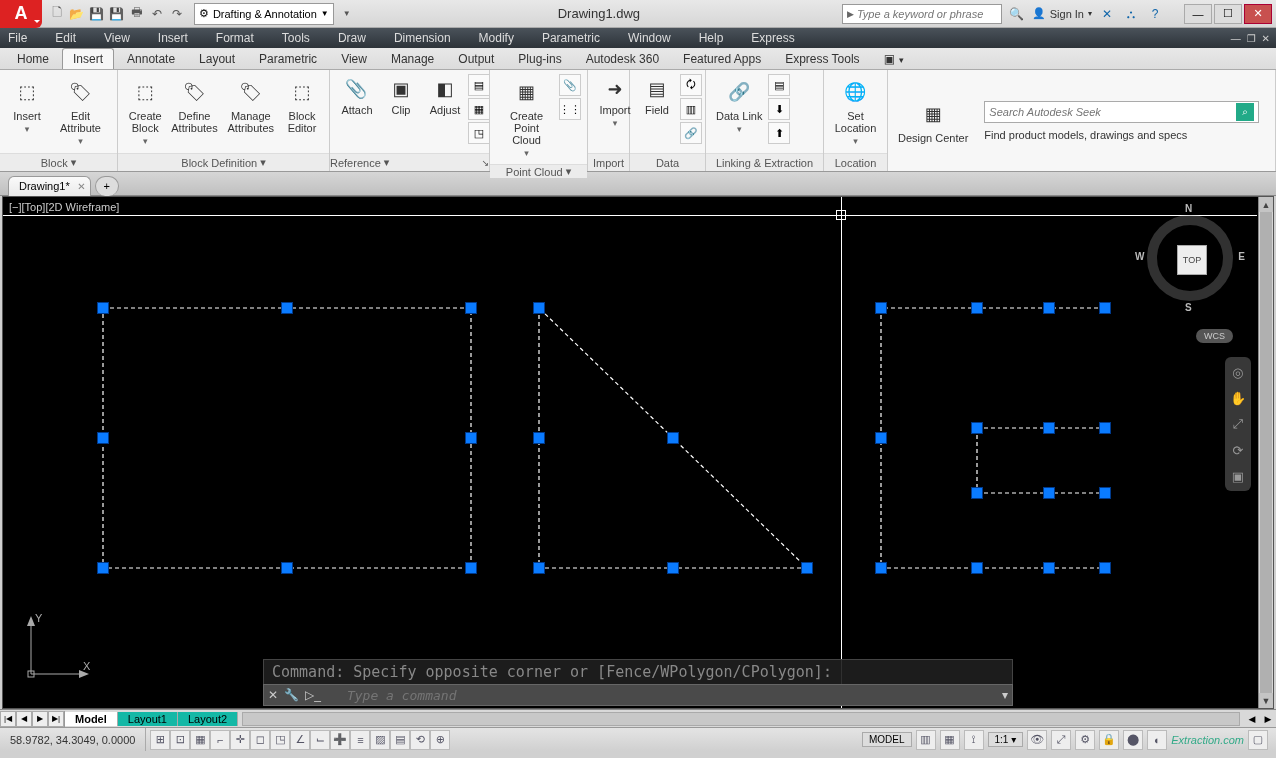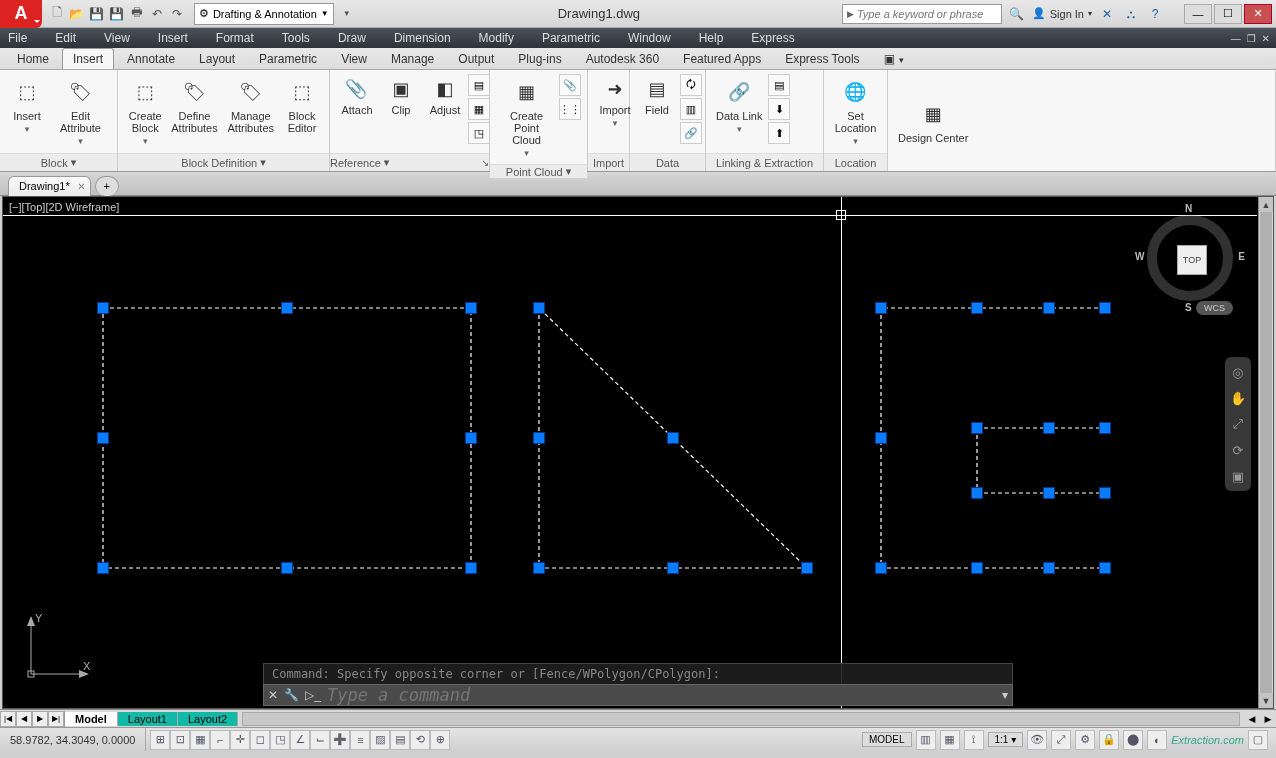--- a/index.html
+++ b/index.html
@@ -54,28 +54,28 @@
 .scroll-v .arrow { height:15px; display:flex; align-items:center; justify-content:center; background:#c4c4c4; font-size:9px; color:#444; }
 .scroll-v .thumb { position:absolute; left:1px; right:1px; top:15px; bottom:15px; background:#b0b0b0; }
 .scroll-v .arrow.bot { position:absolute; bottom:0; left:0; right:0; }
 .grip { width:12px; height:12px; background:#0a7bff; border:1px solid #003a8c; position:absolute; }
 .dashed { stroke:#fff; stroke-width:1.2; stroke-dasharray:4 3; fill:none; }
 .ucs { position:absolute; left:18px; bottom:22px; color:#aaa; font-size:11px; }
 .viewcube { position:absolute; right:28px; top:6px; width:110px; height:110px; }
 .viewcube .ring { position:absolute; inset:12px; border:10px solid rgba(140,140,140,0.35); border-radius:50%; }
 .viewcube .cube { position:absolute; left:42px; top:42px; width:30px; height:30px; background:#eee; color:#444; font-size:9px; display:flex; align-items:center; justify-content:center; border:1px solid #aaa; }
 .viewcube .lbl { position:absolute; color:#bbb; font-size:10px; font-weight:bold; }
-.wcs-pill { position:absolute; right:40px; top:104px; background:#555; color:#ccc; font-size:9px; padding:2px 8px; border-radius:8px; }
+.wcs-pill { position:absolute; right:40px; top:132px; background:#555; color:#ccc; font-size:9px; padding:2px 8px; border-radius:8px; }
 .navbar { position:absolute; right:22px; top:160px; width:26px; background:rgba(80,80,80,0.7); border-radius:6px; padding:6px 2px; display:flex; flex-direction:column; gap:8px; align-items:center; }
 .navbar div { width:18px; height:18px; color:#999; font-size:13px; display:flex; align-items:center; justify-content:center; }
 .cmd-area { position:absolute; left:260px; right:260px; bottom:2px; }
-.cmd-hist { background:rgba(30,30,30,0.92); color:#888; font-family:Consolas,monospace; font-size:12px; padding:3px 8px; border:1px solid #444; border-bottom:none; }
+.cmd-hist { background:rgba(30,30,30,0.92); color:#888; font-family:Consolas,monospace; font-size:15px; padding:3px 8px; border:1px solid #444; border-bottom:none; }
 .cmd-line { background:#4a4a4a; border:1px solid #666; display:flex; align-items:center; height:22px; padding:0 4px; gap:6px; }
 .cmd-line .cx { color:#ccc; font-size:12px; }
-.cmd-line input { flex:1; background:transparent; border:none; outline:none; color:#999; font-family:Consolas,monospace; font-style:italic; font-size:17px; }
+.cmd-line input { flex:1; background:transparent; border:none; outline:none; color:#999; font-family:Consolas,monospace; font-style:italic; font-size:13px;margin-left:20px; }
 .layout-tabs { height:18px; background:#d9d9d9; display:flex; align-items:center; border-top:1px solid #888; }
 .lt-nav { display:flex; border-right:1px solid #999; }
 .lt-nav div { width:16px; height:16px; border:1px solid #aaa; background:#eee; font-size:8px; display:flex; align-items:center; justify-content:center; }
 .lt-tab { padding:1px 10px; font-size:11px; border-right:1px solid #aaa; background:#14b8a6; }
 .lt-tab.active { background:#fff; font-weight:bold; }
 .lt-fill { flex:1; background:#c8c8c8; height:14px; margin:2px 4px; border:1px solid #aaa; }
 .statusbar { height:24px; background:linear-gradient(#e4e4e4,#d0d0d0); border-top:1px solid #999; display:flex; align-items:center; font-size:11px; }
 .sb-coord { padding:0 10px; color:#333; border-right:1px solid #aaa; height:100%; display:flex; align-items:center;text-align:right; }
 .sb-btns { display:flex; gap:0; margin-left:4px; }
 .sb-btn { width:20px; height:20px; border:1px solid #bbb; background:#eee; display:flex; align-items:center; justify-content:center; font-size:11px; color:#556; }
@@ -294,20 +294,27 @@
     <div class="rpanel-title">
         <span>Location</span>
       </div>
   </div>
   <div class="rpanel" style="flex:1;">
     <div class="rpanel-body" style="align-items:center;">
       <div class="rbtn" style="min-width:70px;">
           <div class="ic lg">▦</div>
           <span>Design Center</span>
         </div>
+      <div class="seek">
+        <div class="seek-in">
+          <input placeholder="Search Autodesk Seek" style="">
+          <div class="s-ic">⌕</div>
+        </div>
+        <div style="font-size:11px;color:#333;">Find product models, drawings and specs</div>
+      </div>
     </div>
   </div>
 </div>
 
 <div class="filetabs">
   <div class="ftab">
     <span>Drawing1*</span>
     <span class="x">✕</span>
   </div>
   <div class="ftab plus">+</div>

